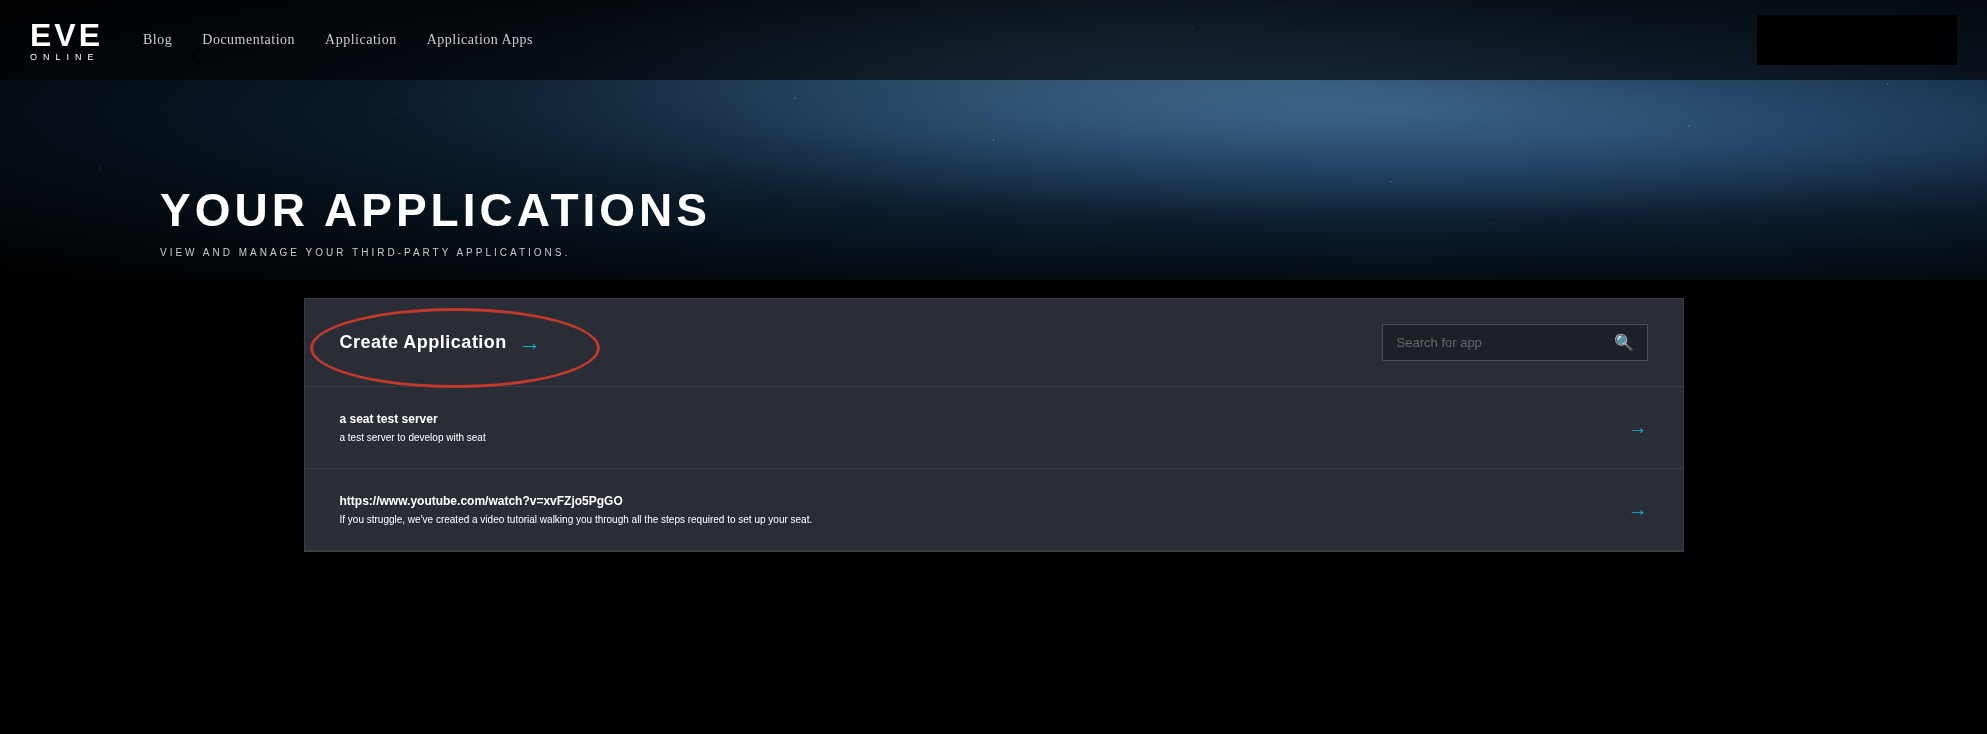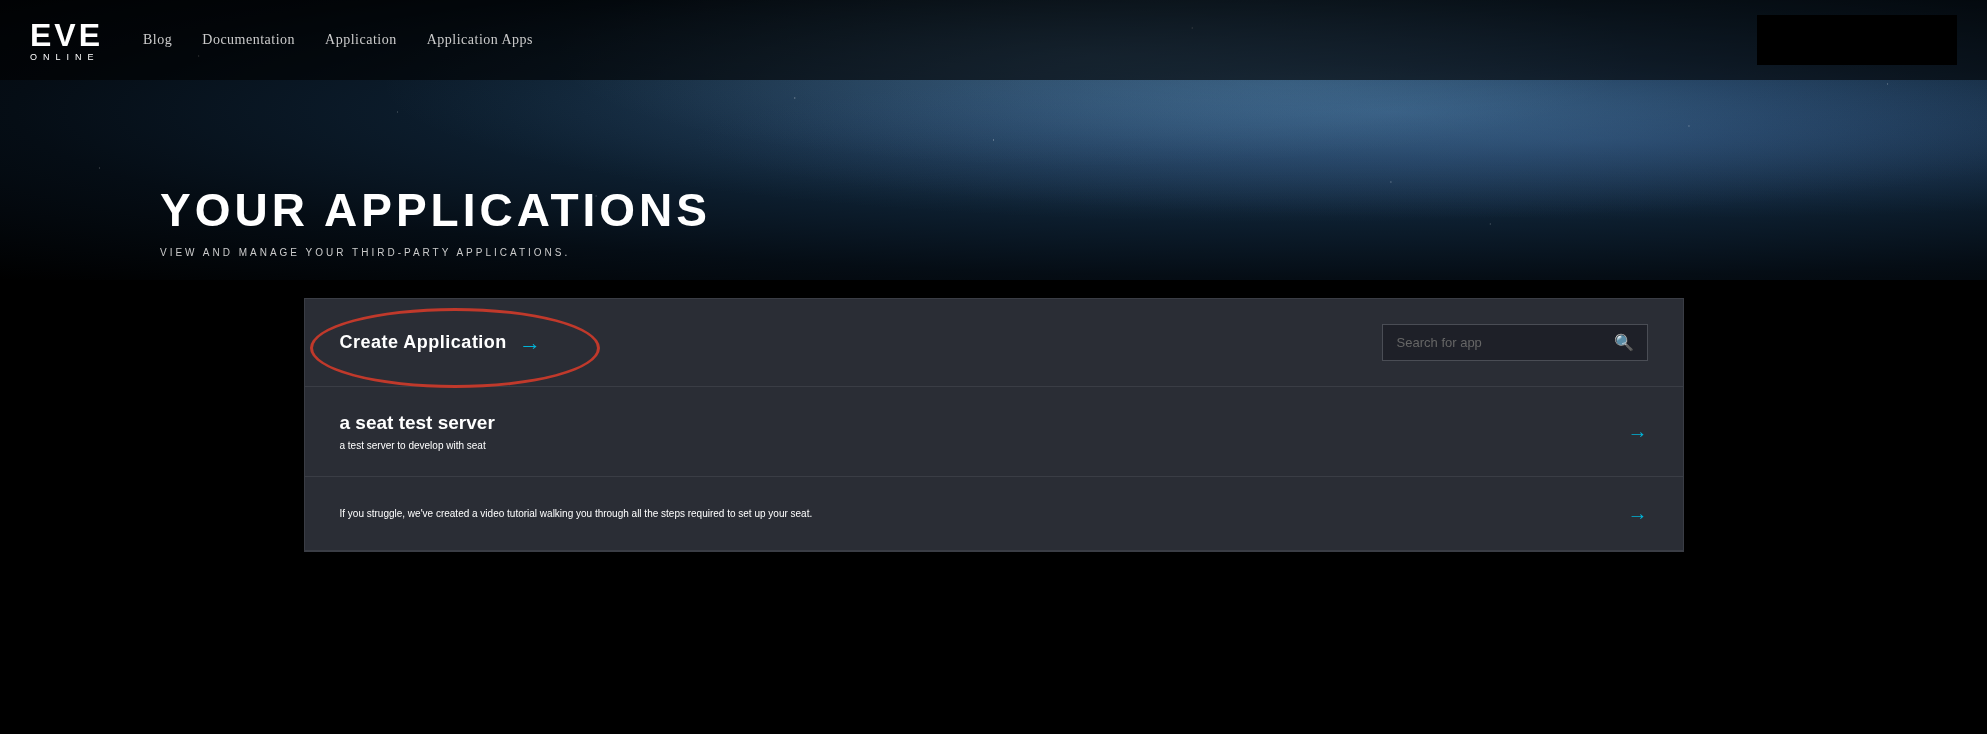--- a/index.html
+++ b/index.html
@@ -237,21 +237,21 @@
       cursor: pointer;
     }
 
     .app-item-info {
       display: flex;
       flex-direction: column;
       gap: 6px;
     }
 
     .app-item-name {
-      font-size: 19px;
+      font-size: 12px;
       font-weight: 600;
       color: #fff;
     }
 
     .app-item-desc {
       font-size: 10px;
       color: #ffffff;
     }
 
     .app-item-arrow {
@@ -306,19 +306,20 @@
     <div class="app-item">
       <div class="app-item-info">
         <span class="app-item-name">a seat test server</span>
         <span class="app-item-desc">a test server to develop with seat</span>
       </div>
       <span class="app-item-arrow">→</span>
     </div>
 
     <div class="app-item">
       <div class="app-item-info">
+        <span class="app-item-name">https://www.youtube.com/watch?v=xvFZjo5PgGO</span>
         <span class="app-item-desc">If you struggle, we've created a video tutorial walking you through all the steps required to set up your seat.</span>
       </div>
       <span class="app-item-arrow">→</span>
     </div>
 
   </div>
 </div>
 
 </body></html>

